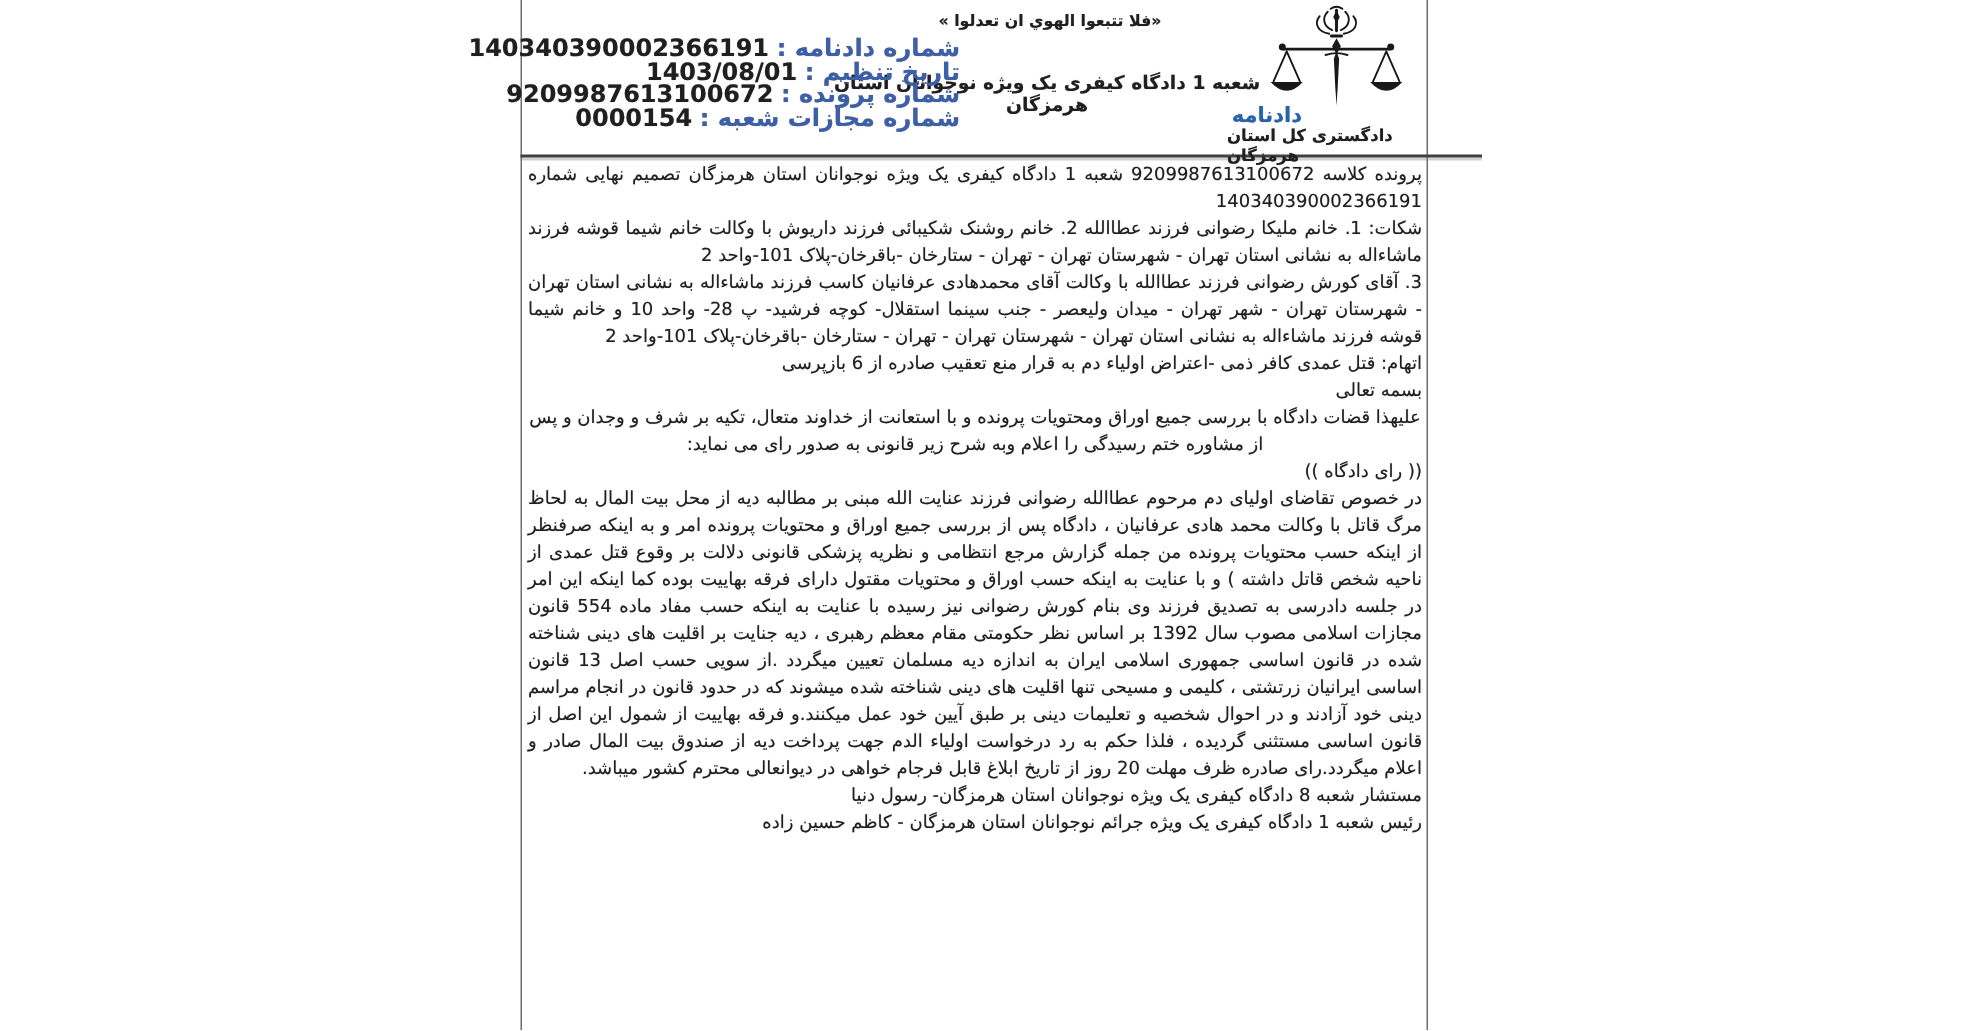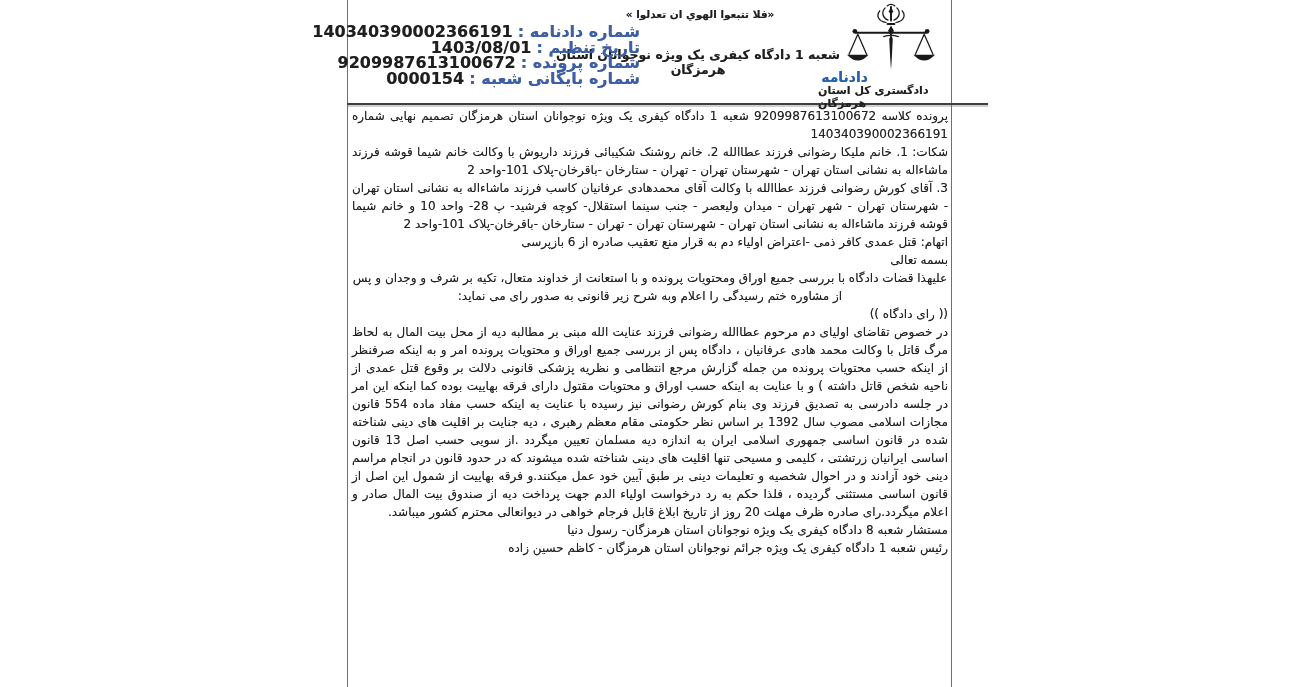--- a/index.html
+++ b/index.html
@@ -64,21 +64,21 @@
     </div>
     <div class="field-row">
       <span class="field-label">تاریخ تنظیم :</span>
       <span class="field-value">1403/08/01</span>
     </div>
     <div class="field-row">
       <span class="field-label">شماره پرونده :</span>
       <span class="field-value">9209987613100672</span>
     </div>
     <div class="field-row">
-      <span class="field-label">شماره بایگانی شعبه :</span>
+      <span class="field-label">شماره مجازات شعبه :</span>
       <span class="field-value">0000154</span>
     </div>
   </div>
 
   <svg class="emblem" viewBox="0 0 96 84" aria-hidden="true">
 
     <path class="thin" d="M44 4 Q48 1 52 4"></path>
     <path class="fill" d="M48 5 L50.2 9.5 L48 14 L45.8 9.5 Z"></path>
     <path class="stroke" d="M48 5 L48 19"></path>
     <path class="thin" d="M42 6 C38 10 39 16 45 18.5"></path>

